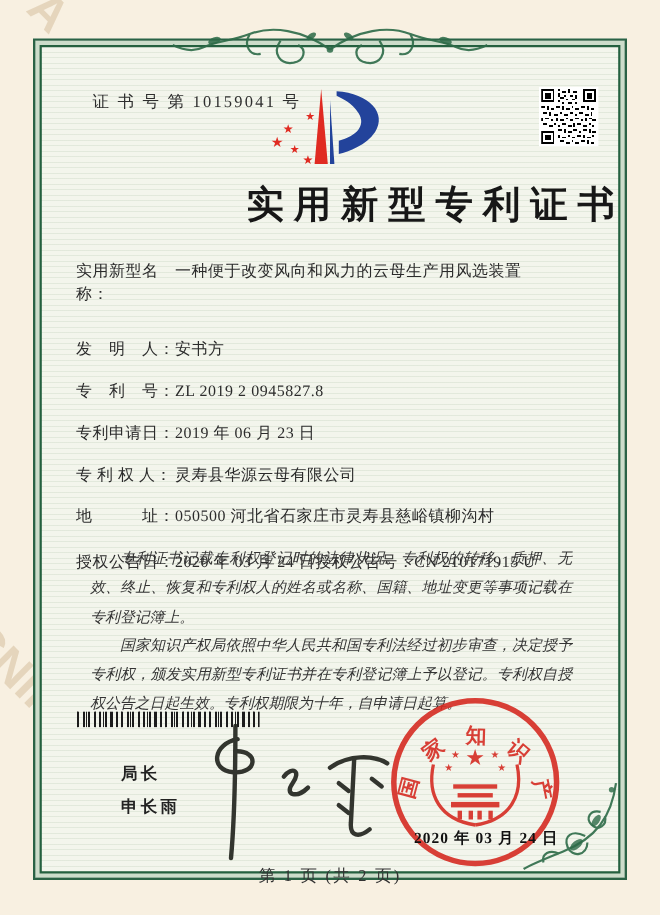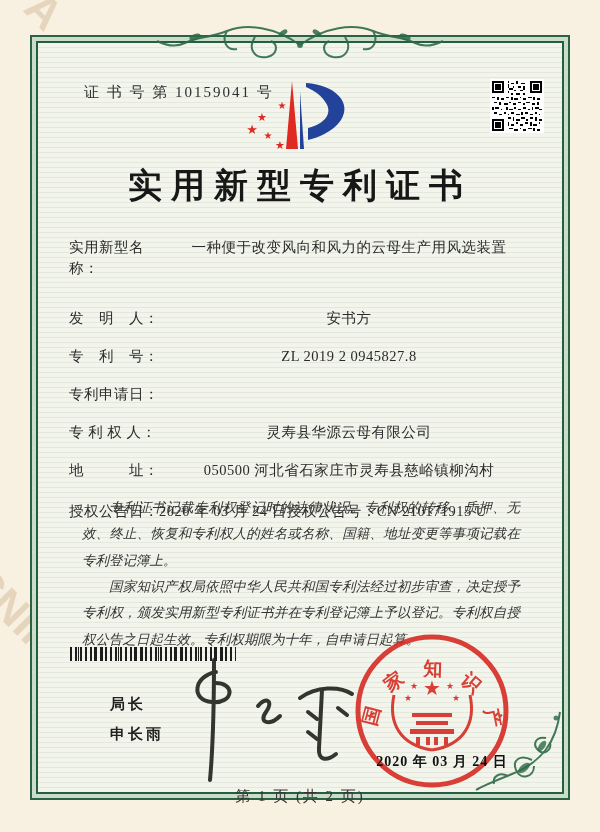--- a/index.html
+++ b/index.html
@@ -29,29 +29,29 @@
       repeating-linear-gradient(0deg, rgba(138,168,134,0.16) 0 1px, rgba(0,0,0,0) 1px 5px),
       #f3f5ec;
   }
   .top-ornament{position:absolute;left:50%;top:-22px;transform:translateX(-50%);}
   .corner-ornament{position:absolute;right:4px;bottom:4px;}
 
   
   .cert-no{position:absolute;left:52px;top:46px;font-size:15px;color:#2e2e2e;letter-spacing:2px;}
   .logo{position:absolute;left:204px;top:40px;}
   .qr{position:absolute;left:458px;top:42px;width:50px;height:50px;background:#fff;padding:2px;}
-  .title{position:absolute;left:0;top:126px;width:100%;text-align:center;
+  .title{position:absolute;left:0;top:126px;width:100%;text-align:right;
          font-size:34px;font-weight:bold;color:#171717;letter-spacing:9px;}
 
   
   .fields{position:absolute;left:37px;top:200px;width:470px;}
   .field-row{display:flex;font-size:14.5px;color:#2b2b2b;margin-bottom:17px;letter-spacing:0.5px;line-height:21px;}
   .field-row.first{margin-bottom:29px;}
   .field-label{width:90px;flex:none;}
-  .field-value{flex:1;text-align:center;}
+  .field-value{flex:1;}
   .grant-row{display:flex;font-size:14.5px;color:#2b2b2b;letter-spacing:0.5px;line-height:21px;margin-top:20px;align-items:flex-end;}
   .grant-pair2{}
 
   
   .body-text{position:absolute;left:50px;top:458px;width:438px;
              font-size:13.5px;line-height:1.95;color:#333;text-align:justify;
              font-style:italic;}
   .body-text p{margin:0;text-indent:2em;}
 
   
@@ -165,20 +165,21 @@
     <div class="field-row">
       <span class="field-label">发　明　人：</span>
       <span class="field-value">安书方</span>
     </div>
     <div class="field-row">
       <span class="field-label">专　利　号：</span>
       <span class="field-value">ZL 2019 2 0945827.8</span>
     </div>
     <div class="field-row">
       <span class="field-label">专利申请日：</span>
+      <span class="field-value">2019 年 06 月 23 日</span>
     </div>
     <div class="field-row">
       <span class="field-label">专 利 权 人：</span>
       <span class="field-value">灵寿县华源云母有限公司</span>
     </div>
     <div class="field-row">
       <span class="field-label">地　　　址：</span>
       <span class="field-value">050500 河北省石家庄市灵寿县慈峪镇柳沟村</span>
     </div>
     <div class="grant-row">

